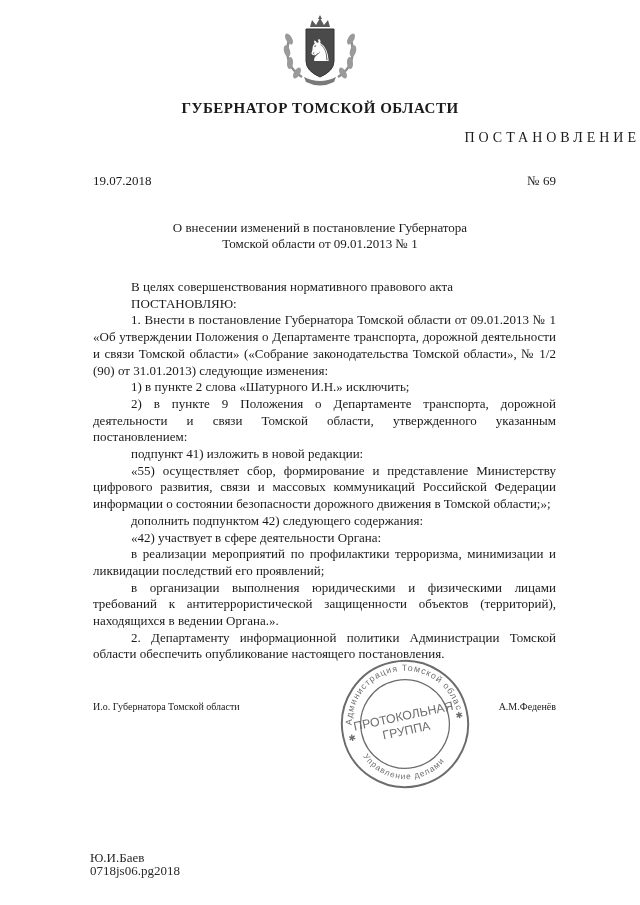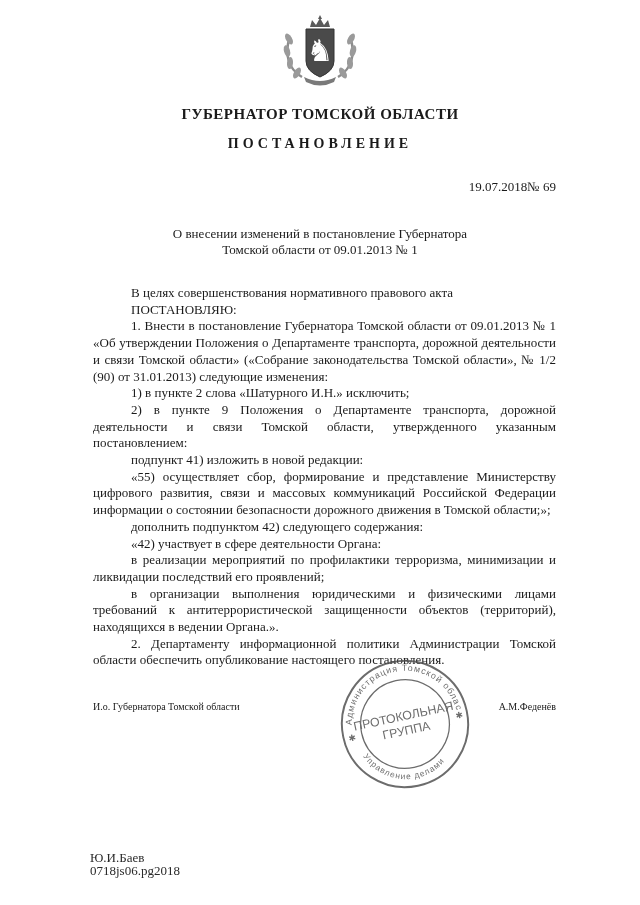--- a/index.html
+++ b/index.html
@@ -8,27 +8,27 @@
     width:640px;height:905px;
     margin:0 auto;
     background:#ffffff;
     font-family:"Liberation Serif", serif;
     color:#1a1a1a;
     overflow:hidden;
     border-bottom:1px solid #c9c9c9;
   }
   .emblem-wrap{display:flex;justify-content:center;padding-top:13px;}
   .org-name{
-    text-align:center;font-weight:bold;font-size:15px;letter-spacing:.5px;margin-top:19px;
+    text-align:center;font-weight:bold;font-size:15px;letter-spacing:.5px;margin-top:13px;
   }
   .doc-type{
-    text-align:center;font-weight:bold;font-size:14px;letter-spacing:4px;margin-top:13px;
+    text-align:right;font-weight:normal;font-size:14px;letter-spacing:4px;margin-top:13px;
   }
   .date-row{
-    display:flex;justify-content:flex-end;
+    display:flex;justify-content:space-between;
     margin:27px 84px 0 93px;font-size:13px;
   }
   .doc-title{
     text-align:center;font-size:13px;margin-top:31px;line-height:16px;
   }
   .body-text{
     margin:27px 84px 0 93px;
     font-size:13px;line-height:16.7px;
   }
   .body-text p{

